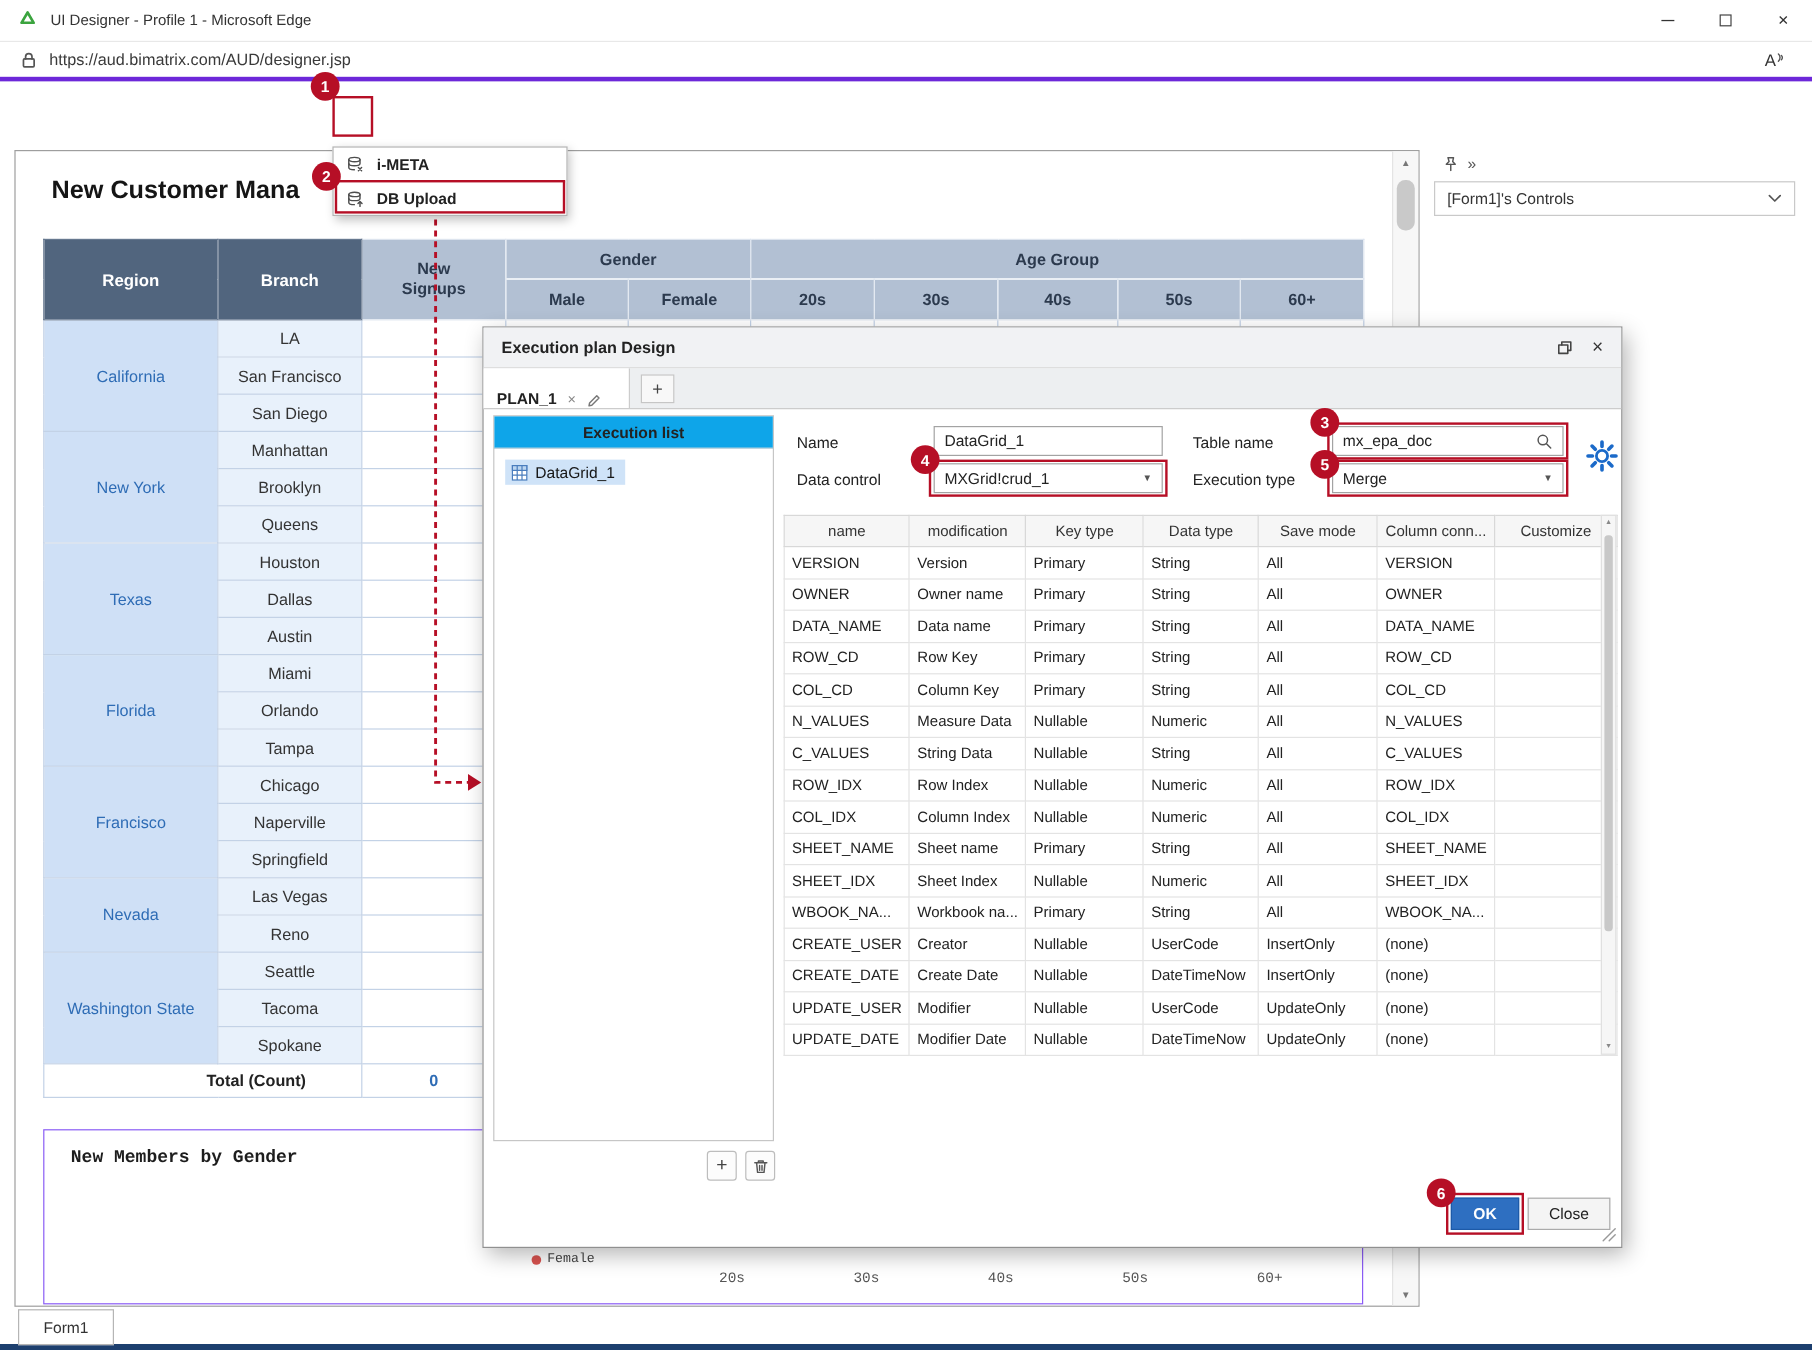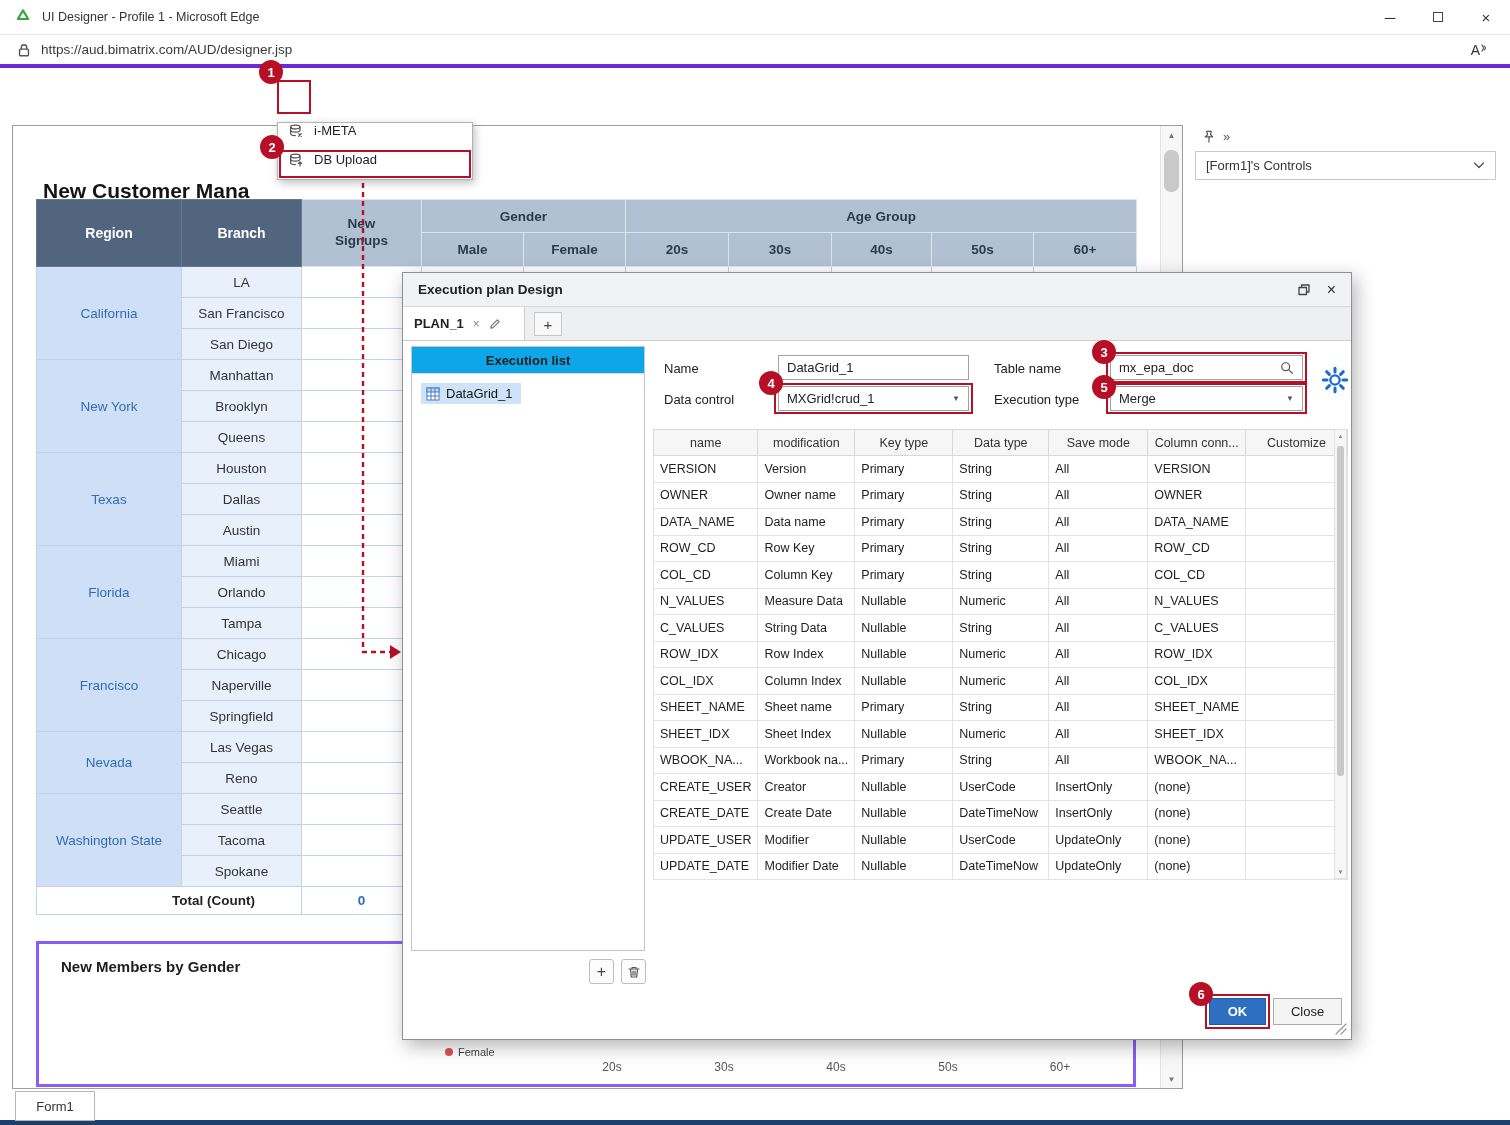--- a/index.html
+++ b/index.html
@@ -22,38 +22,38 @@
 .url-text { margin-left:9px; font-size:13.5px; color:#3a3a3a; }
 .readaloud { margin-left:auto; margin-right:22px; display:flex; align-items:flex-start; gap:1px; font-size:14px; color:#333; }
 
 
 .toolbar { position:absolute; left:0; top:68px; width:1510px; height:57px; background:#fff; }
 .tool-btn { position:absolute; top:84px; width:28px; height:28px; display:flex; align-items:center; justify-content:center; }
 
 
 .canvas { position:absolute; left:12px; top:125px; width:1171px; height:964px;
   border:1px solid #9e9e9e; background:#fff; overflow:hidden; }
-.report-title { position:absolute; left:30px; top:21px; font-size:21px; font-weight:bold; color:#151515; white-space:nowrap;margin-top:32px; }
+.report-title { position:absolute; left:30px; top:21px; font-size:21px; font-weight:bold; color:#151515; white-space:nowrap; }
 #report-table { position:absolute; left:23px; top:73px; border-collapse:collapse; table-layout:fixed; font-size:13.5px; }
 #report-table th, #report-table td { border:1px solid #c3d2e6; overflow:hidden; }
 .th-dark { background:var(--header-dark,#51657e); color:#fff; font-weight:bold; font-size:14px; border:1px solid #66788f !important; }
 .th-light { background:var(--header-light,#b2c0d3); color:#2c3a4e; font-weight:bold; font-size:13.5px; border:1px solid #dde4ee !important; text-align:center; }
 #report-table thead tr:first-child th { height:33px; }
 #report-table thead tr:last-child th { height:34px; }
 .wrap62 { display:inline-block; width:64px; line-height:1.25; }
 #report-table tbody td { height:31px; text-align:center; }
 .region-cell { background:var(--region-bg,#cfe0f6); color:var(--link-blue,#2e6cb5); vertical-align:middle; }
 .branch-cell { background:var(--branch-bg,#e8f1fb); color:#333; }
 .data-cell { background:#fff; }
 #report-table tfoot td { height:28px; background:#fff; }
 .total-label { font-weight:bold; color:#222; text-align:right; padding-right:46px;margin-left:44px; }
 .total-value { color:var(--link-blue,#2e6cb5); font-weight:bold; text-align:center; }
 
 .chart-card { position:absolute; left:23px; top:815px; width:1100px; height:146px;
-  border:3px solid #8b5cf6; background:#fff; }
+  border:1px solid #8b5cf6; background:#fff;font-family:Liberation Mono, monospace; }
 .chart-title { position:absolute; left:22px; top:14px; font-size:15px; font-weight:bold; color:#1d1d1d; }
 #legend { position:absolute; left:406px; top:84px; }
 .legend-item { display:flex; align-items:center; gap:5px; height:16px; font-size:11px; color:#444; }
 .legend-dot { width:8px; height:8px; border-radius:50%; }
 .xlab { position:absolute; top:116px; width:40px; text-align:center; font-size:12px; color:#555; }
 
 .vscroll { position:absolute; left:1147px; top:0; width:22px; height:962px; background:#f7f7f7; border-left:1px solid #e4e4e4; }
 .sb-arrow { position:absolute; left:0; width:21px; height:18px; display:flex; align-items:center; justify-content:center; font-size:8px; color:#777; }
 .sb-thumb { position:absolute; left:3px; top:24px; width:15px; height:42px; background:#c9c9c9; border-radius:7px; }
 
@@ -64,32 +64,32 @@
 .controls-chevron { margin-left:auto; }
 
 
 .form-tab { position:absolute; left:15px; top:1091px; width:80px; height:30px; background:#fff;
   border:1px solid #b5b5b5; display:flex; align-items:center; justify-content:center; font-size:13px; color:#333; z-index:5; }
 .navy-bar { position:absolute; left:0; top:1120px; width:1510px; height:5px; background:#1d3f6e; }
 
 
 .db-menu { position:absolute; left:277px; top:122px; width:196px; background:#fff;
   border:1px solid #b3b3b3; box-shadow:2px 3px 8px rgba(0,0,0,.25); z-index:30; }
-.db-menu-item { height:28px; display:flex; align-items:flex-start; gap:10px; padding-left:10px; font-size:13px; color:#222; }
+.db-menu-item { height:28px; display:flex; align-items:center; gap:10px; padding-left:10px; font-size:13px; color:#222;font-weight:bold; }
 .db-menu-item + .db-menu-item { border-top:1px solid #eee; }
 
 
 .dialog { position:absolute; left:402px; top:272px; width:950px; height:768px; background:#fff;
   border:1px solid #909090; box-shadow:4px 6px 18px rgba(0,0,0,.3); z-index:20; }
 .dlg-titlebar { height:34px; background:#f1f2f4; border-bottom:1px solid #d9d9d9; display:flex; align-items:center; padding:0 15px; }
 .dlg-title { font-weight:bold; font-size:13.5px; color:#222; }
 .dlg-win-icons { margin-left:auto; display:flex; gap:16px; align-items:center; color:#444; }
 .dlg-close { font-size:16px; color:#333; }
 .dlg-tabs { height:34px; background:#edeff1; border-bottom:1px solid #cccccc; display:flex; align-items:stretch; }
-.tab-active { width:122px; background:#fff; border-right:1px solid #ccc; display:flex; align-items:center; gap:9px; padding:0 11px; font-size:13px; font-weight:bold; color:#222; }
+.tab-active { width:122px; background:#fff; border-right:1px solid #ccc; display:flex; align-items:flex-end; gap:9px; padding:0 11px; font-size:13px; font-weight:bold; color:#222; }
 .tab-close { color:#888; font-size:12px; font-weight:normal; }
 .tab-add { width:28px; height:24px; margin:5px 0 0 9px; border:1px solid #c6c6c6; background:#f8f8f8;
   display:flex; align-items:center; justify-content:center; font-size:15px; color:#444; }
 
 .exec-panel { position:absolute; left:8px; top:73px; width:234px; height:605px; border:1px solid #c6c6c6; background:#fff; }
 .exec-header { height:27px; background:#0ea5e9; border-bottom:1px solid #ddd; display:flex; align-items:center; justify-content:center; font-weight:bold; font-size:13px; color:#222; }
 .exec-item { margin:9px 0 0 9px; display:inline-flex; align-items:center; gap:6px; background:#cfe3f8; padding:3px 9px 3px 5px; font-size:13px; color:#161616; }
 .small-btn { position:absolute; width:25px; height:25px; border:1px solid #bdbdbd; background:#fcfcfc; border-radius:3px;
   display:flex; align-items:center; justify-content:center; font-size:16px; color:#444; }
 

